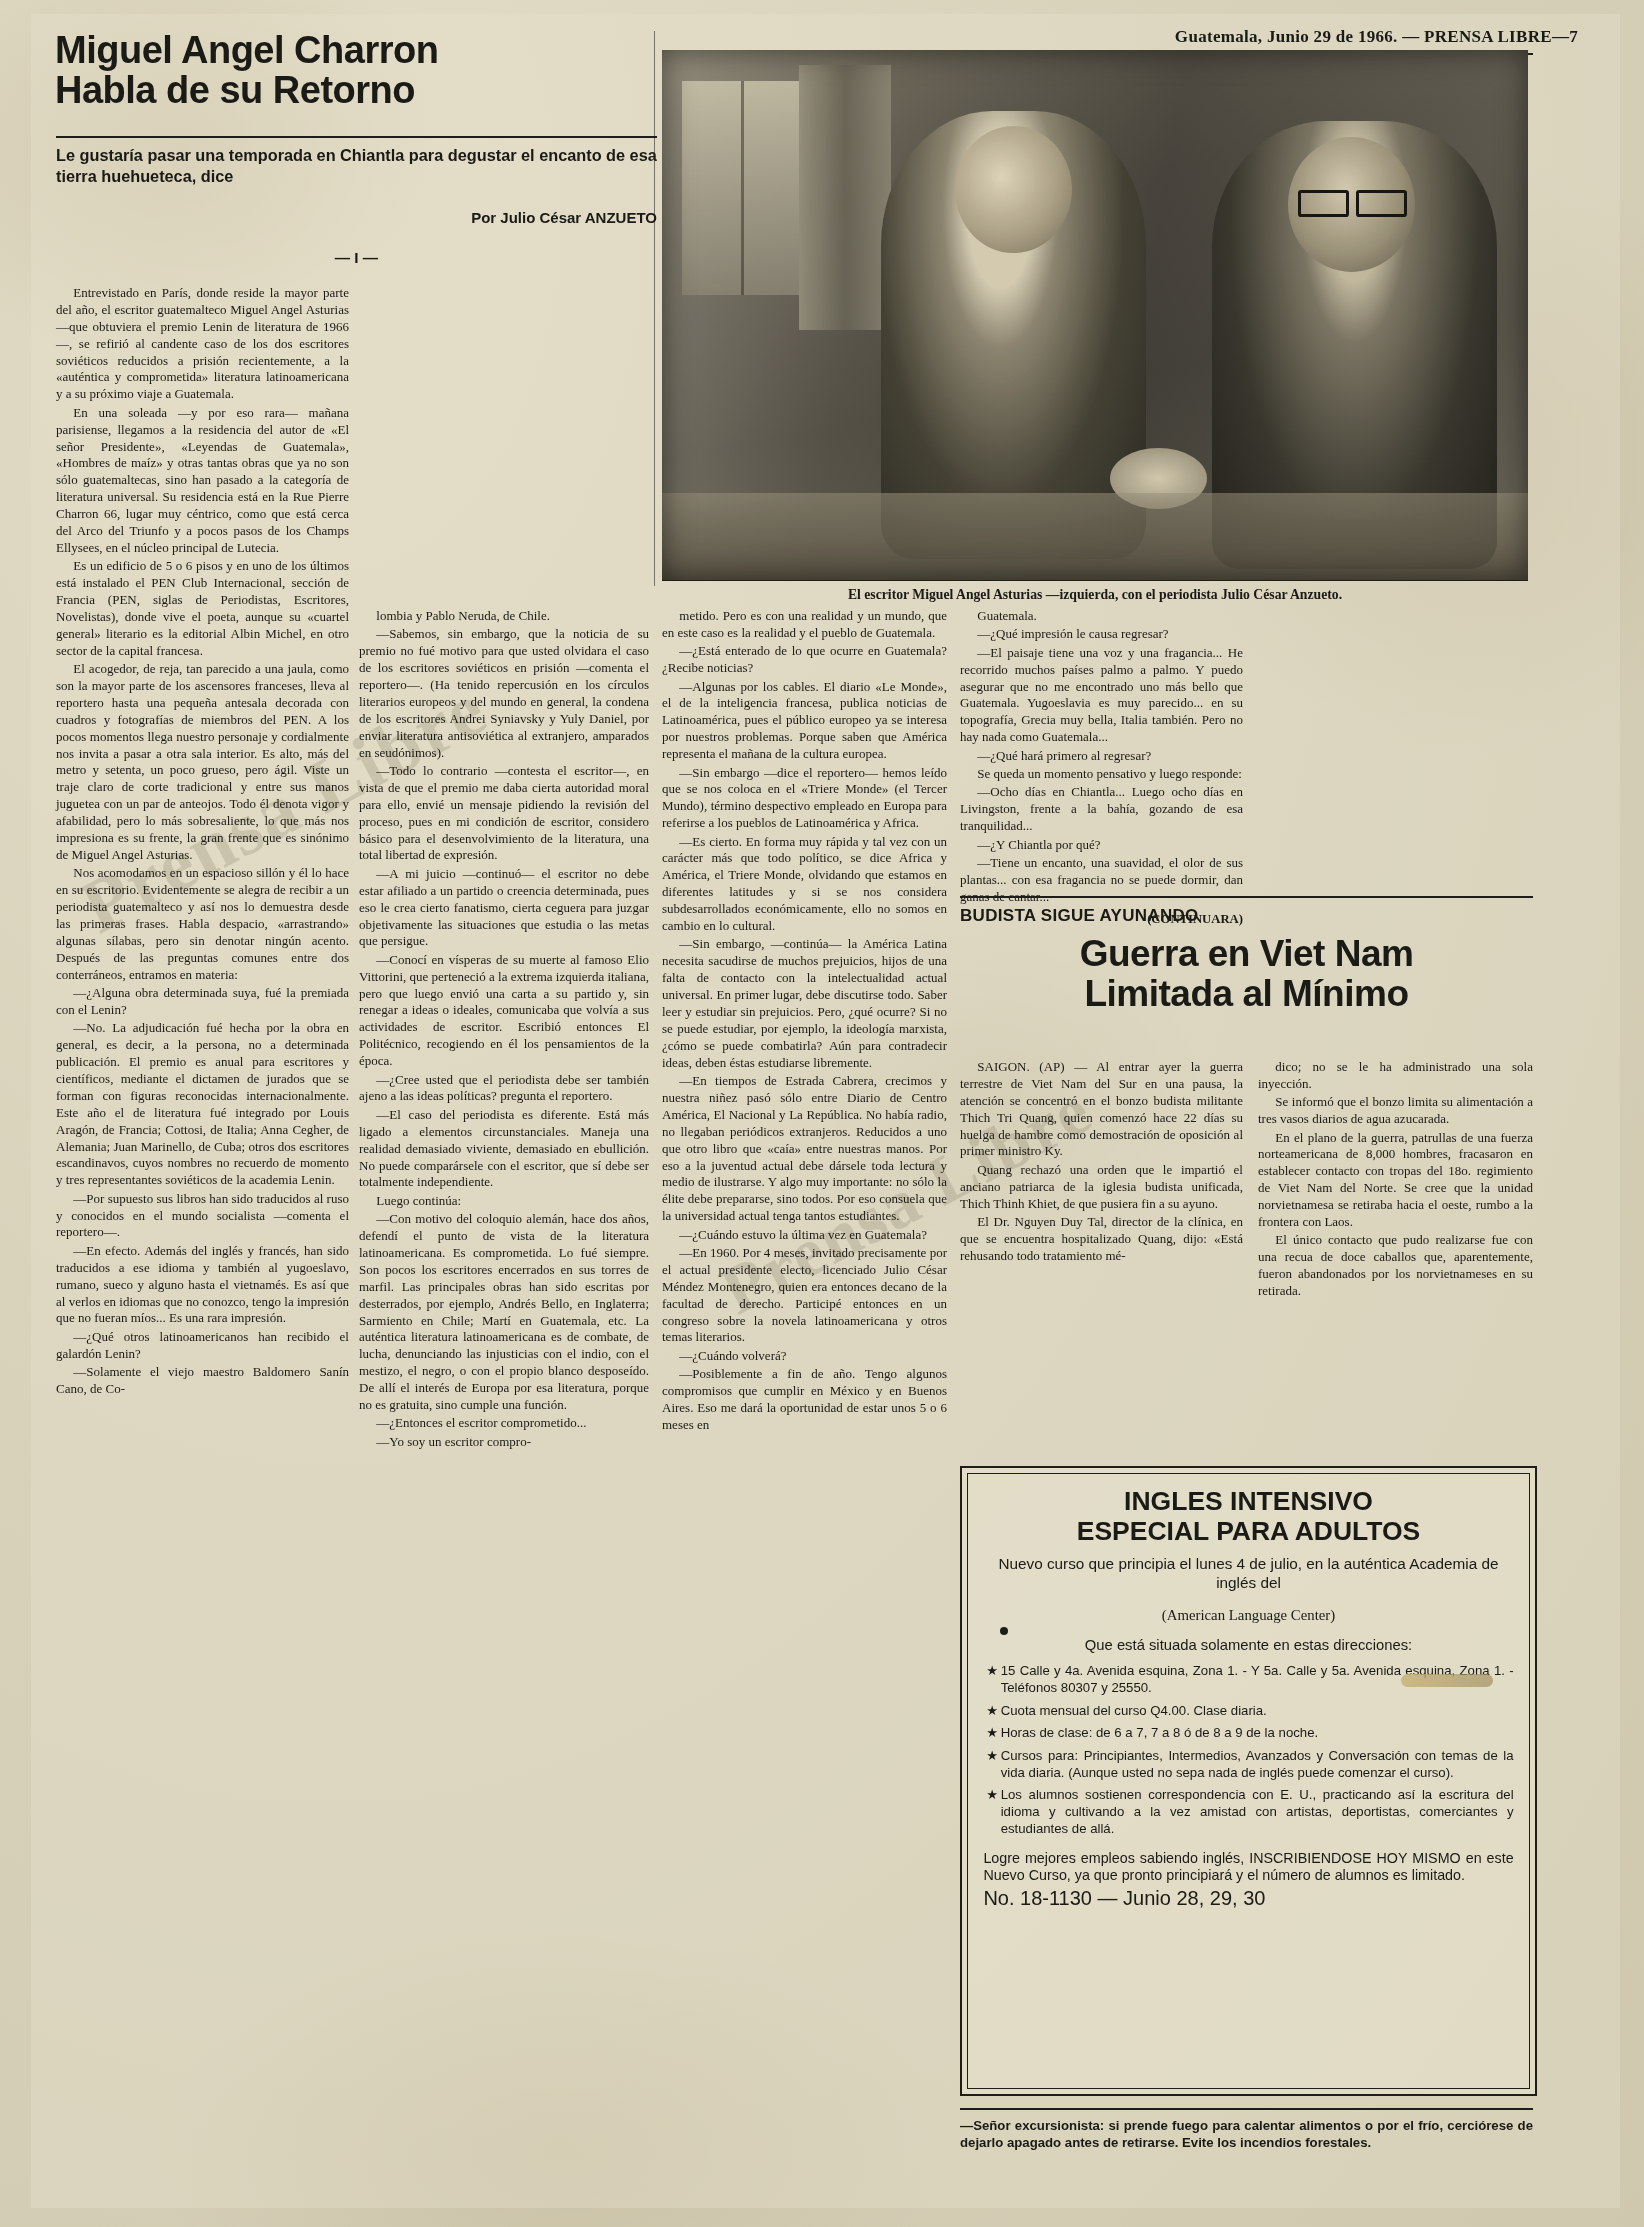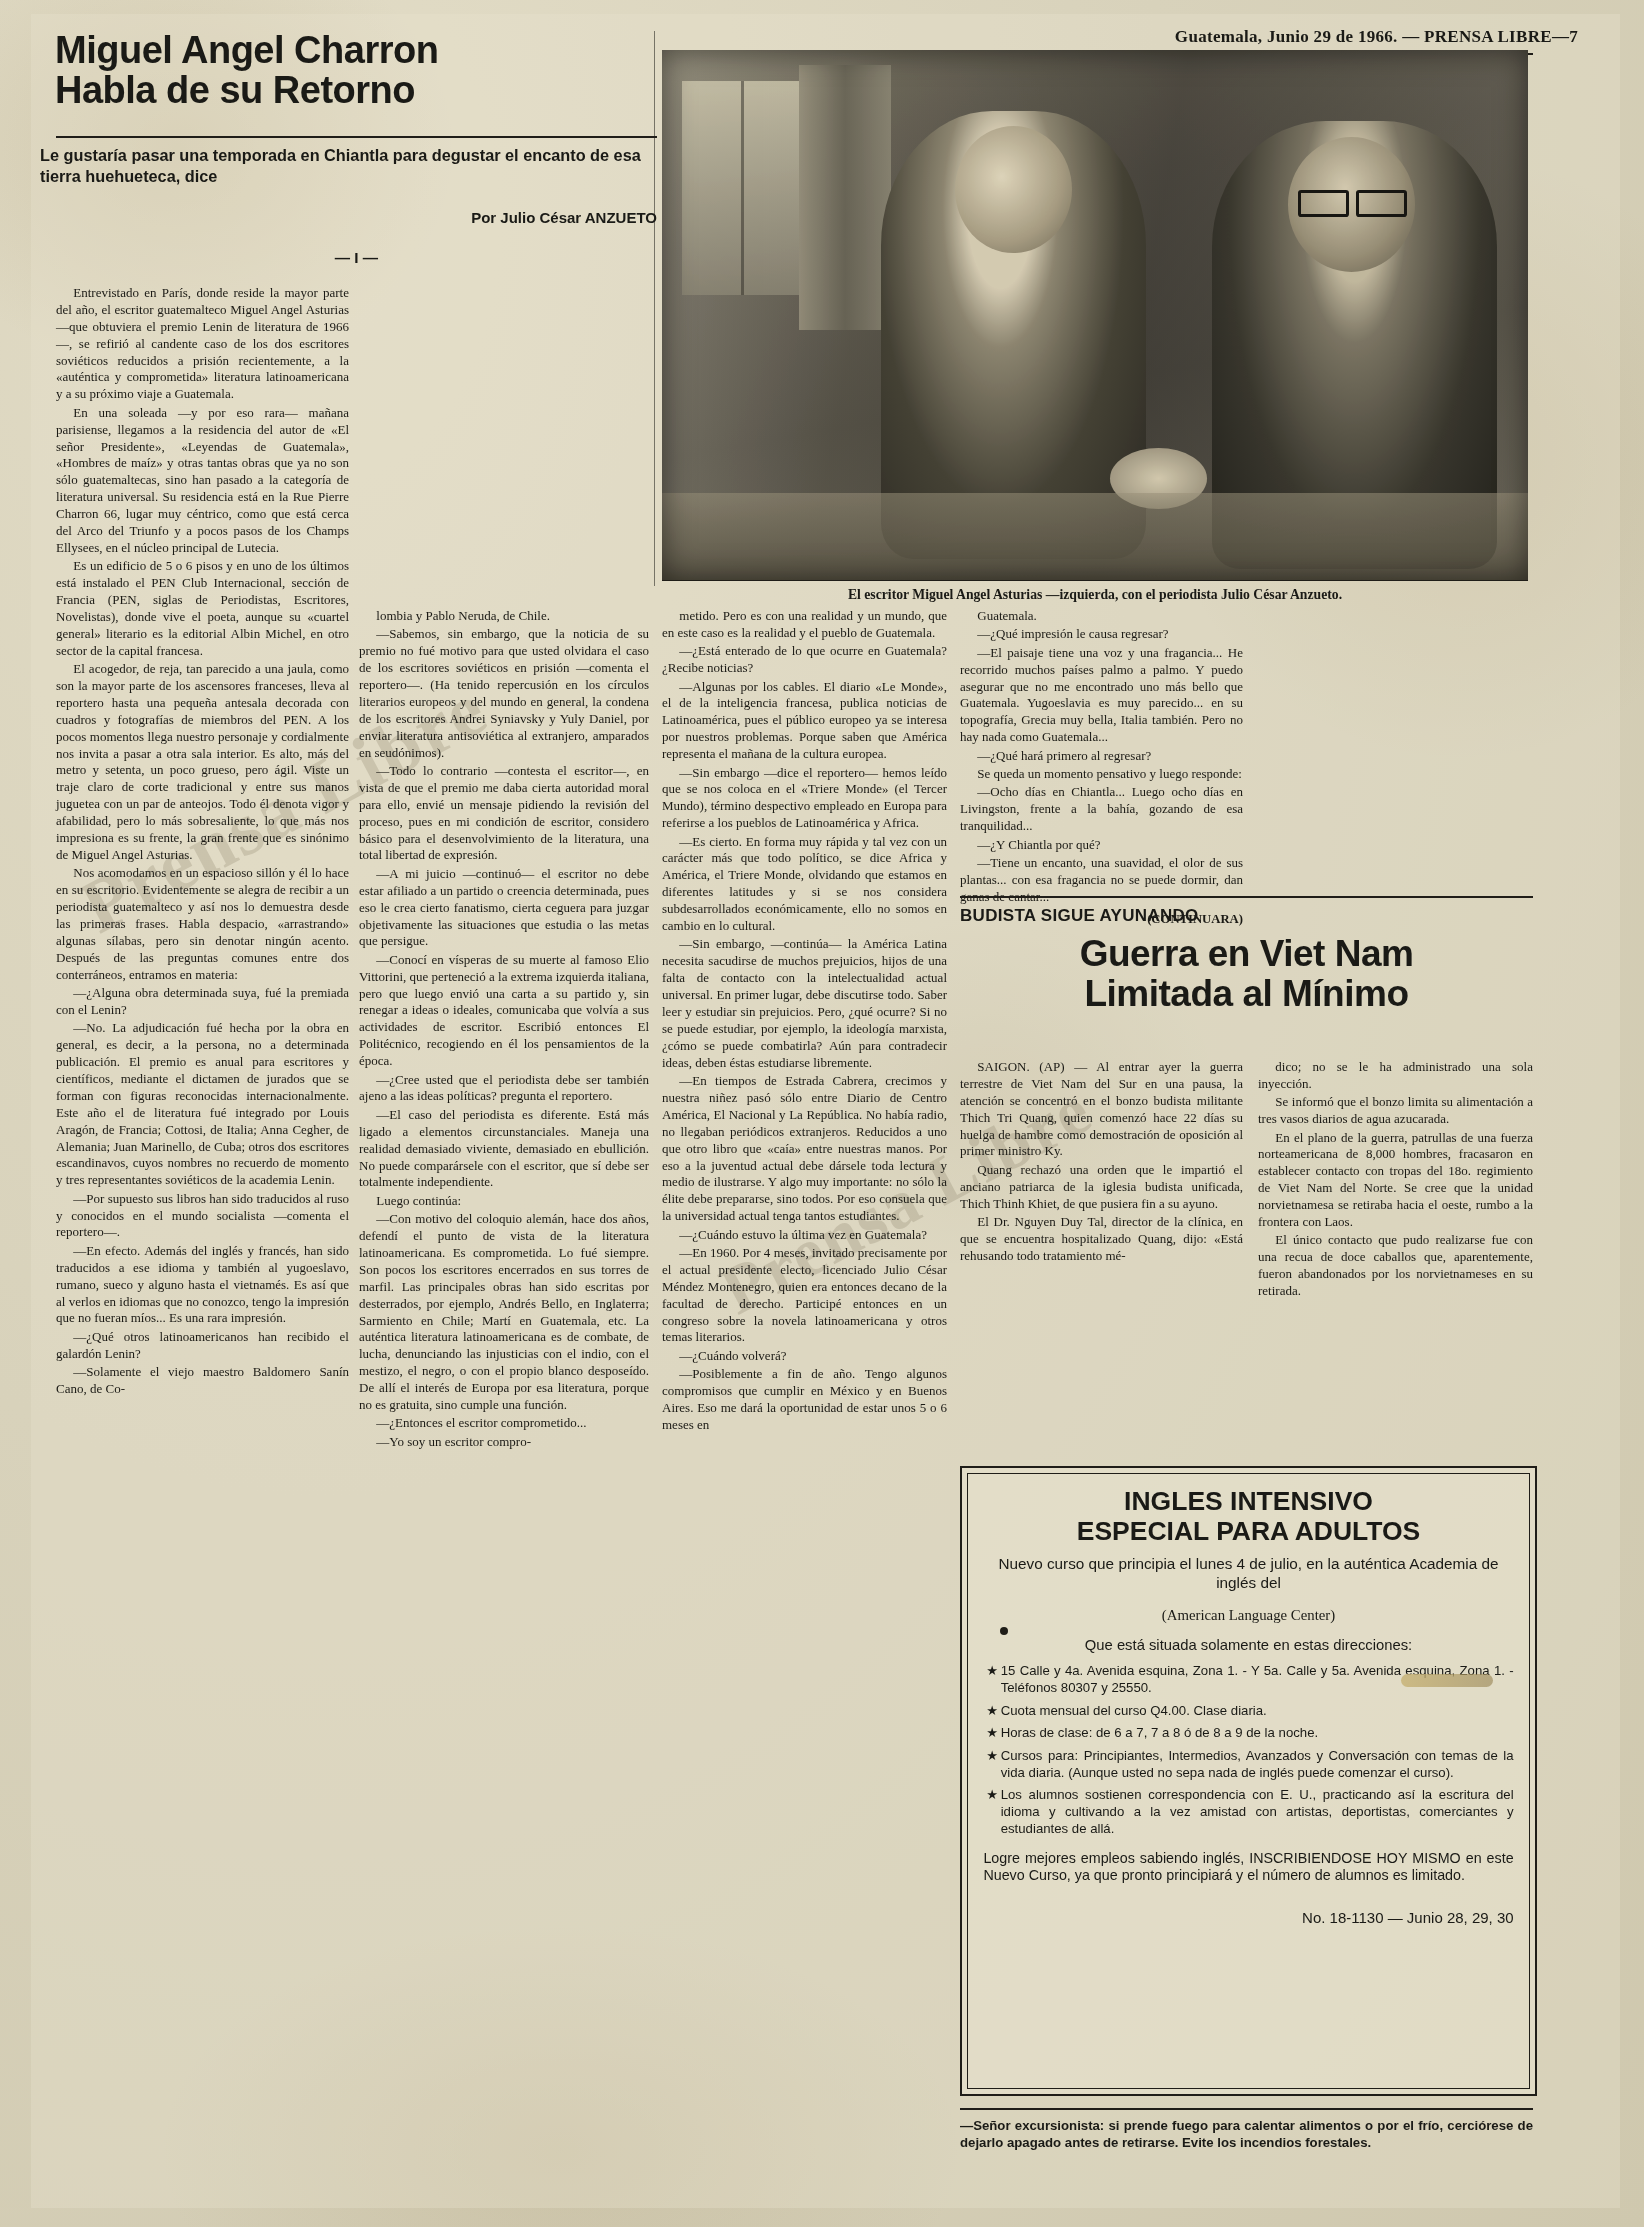--- a/index.html
+++ b/index.html
@@ -52,21 +52,21 @@
   }
 
   .headline{
     position:absolute;left:55px;top:31px;width:601px;
     font-family:"Liberation Sans", sans-serif;
     font-weight:bold;
     font-size:38px;line-height:1.04;
     letter-spacing:-0.5px;
   }
   .subhead{
-    position:absolute;left:40px;top:145px;width:603px;
+    position:absolute;left:56px;top:145px;width:603px;
     font-family:"Liberation Sans", sans-serif;
     font-weight:bold;font-size:16.3px;line-height:1.28;
   }
   .byline{
     position:absolute;left:56px;top:209px;width:601px;
     text-align:right;
     font-family:"Liberation Sans", sans-serif;
     font-weight:bold;font-size:15px;
   }
   .partmark{
@@ -167,21 +167,21 @@
   .ad-t1{font-family:"Liberation Sans", sans-serif;font-weight:bold;font-size:26.5px;text-align:center;line-height:1.12;}
   .ad-t2{font-family:"Liberation Sans", sans-serif;font-size:15.3px;text-align:center;line-height:1.25;margin-top:7.1px;}
   .ad-t3{font-family:"Liberation Sans", sans-serif;font-weight:bold;font-size:27.5px;text-align:center;margin-top:11.2px;}
   .ad-t4{font-family:"Liberation Serif", serif;font-size:14.8px;text-align:center;margin-top:15px;}
   .ad-t5{font-family:"Liberation Sans", sans-serif;font-size:14.8px;text-align:center;margin-top:13.2px;position:relative;}
   .ad-list{margin-top:10.2px;font-family:"Liberation Sans", sans-serif;font-size:13.2px;line-height:1.26;}
   .ad-li{display:flex;margin-bottom:6.1px;}
   .ad-bullet{width:17.3px;flex:0 0 17.3px;text-align:center;}
   .ad-li-txt{flex:1;text-align:justify;}
   .ad-foot{font-family:"Liberation Sans", sans-serif;font-size:14.3px;text-align:justify;margin-top:12.2px;line-height:1.25;}
-  .ad-num{font-family:"Liberation Sans", sans-serif;font-size:15px;text-align:right;margin-top:24px;}
+  .ad-num{font-family:"Liberation Sans", sans-serif;font-size:20px;text-align:left;margin-top:2px;}
   .ad-smear{position:absolute;right:36px;top:200px;width:92px;height:13.2px;border-radius:6.6px;
     background:linear-gradient(90deg,rgba(200,180,120,.85),rgba(150,130,80,.6));}
   .ad-dot{position:absolute;left:32px;top:153px;width:8.1px;height:8.1px;border-radius:50%;background:#1f1d18;}
 
   
   .notice{
     position:absolute;left:960px;top:2118px;width:573px;
     font-family:"Liberation Sans", sans-serif;
     font-weight:bold;font-size:13.2px;line-height:1.25;text-align:justify;
   }

